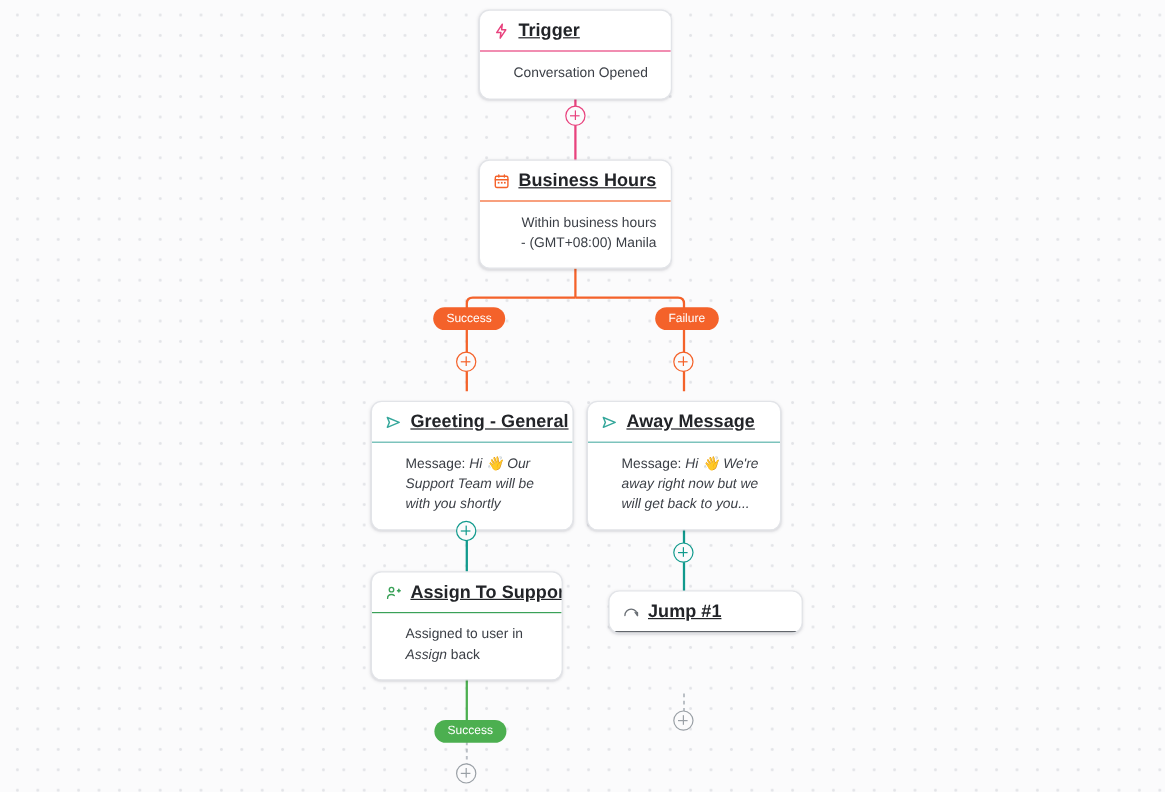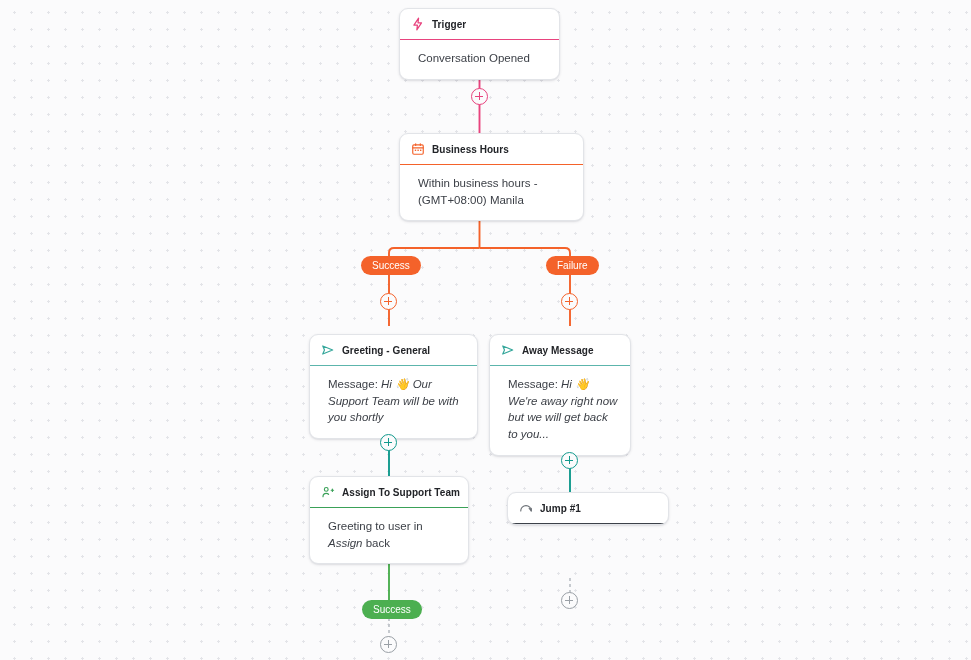--- a/index.html
+++ b/index.html
@@ -27,25 +27,25 @@
     border-radius: 9px;
     box-shadow: 0 1px 3px rgba(16,24,40,.10), 0 1px 1px rgba(16,24,40,.04);
     overflow: hidden;
   }
   .node-head {
     display: flex; align-items: center; gap: 7px;
     padding: 8px 11px 8px 11px;
     border-bottom: 1.6px solid #d8dadf;
   }
   .node-title {
-    font-size: 10px; font-weight: bold; color: #222428;
-    letter-spacing: .05px; white-space: nowrap;
+    font-size: 15px; font-weight: bold; color: #222428;
+    letter-spacing: .05px; white-space: nowrap; text-decoration: underline;
   }
   .node-body {
-    padding: 10px 12px 12px 18px;
+    padding: 10px 12px 12px 28px;
     font-size: 11.5px; color: #3b3f46; line-height: 1.45;
   }
   .node-body em { font-style: italic; }
   .link-text { color: #3d8bfd; }
   .icon { width: 14px; height: 14px; display: block; flex: none; }
 
   
   .accent-pink   .node-head { border-bottom-color: #e8437e; }
   .accent-orange .node-head { border-bottom-color: #f4622a; }
   .accent-teal   .node-head { border-bottom-color: #5cb5ac; }
@@ -111,21 +111,21 @@
       <svg class="icon" viewBox="0 0 24 24" fill="none" stroke="#e8437e" stroke-width="2.1" stroke-linecap="round" stroke-linejoin="round">
         <polyline points="13 2 5 14 11 14 10 22 18 10 12 10 13 2"></polyline>
       </svg>
       <span class="node-title">Trigger</span>
     </div>
     <div class="node-body">Conversation Opened</div>
   </div>
 
   <div class="plus plus-pink" style="left:471px; top:88px;"></div>
 
-  <div class="node accent-orange" style="left:399px; top:133px; width:185px;">
+  <div class="node accent-orange" style="left:399px; top:133px; width:161px;text-align:right;">
     <div class="node-head">
       <svg class="icon" viewBox="0 0 24 24" fill="none" stroke="#f4622a" stroke-width="2" stroke-linecap="round" stroke-linejoin="round">
         <rect x="3" y="5" width="18" height="16" rx="2"></rect>
         <line x1="3" y1="10" x2="21" y2="10"></line>
         <line x1="8" y1="3" x2="8" y2="6"></line>
         <line x1="16" y1="3" x2="16" y2="6"></line>
         <rect x="6.5" y="13" width="2.4" height="2.4" fill="#f4622a" stroke="none"></rect>
         <rect x="11" y="13" width="2.4" height="2.4" fill="#f4622a" stroke="none"></rect>
         <rect x="15.4" y="13" width="2.4" height="2.4" fill="#f4622a" stroke="none"></rect>
       </svg>
@@ -145,21 +145,21 @@
       <svg class="icon" viewBox="0 0 24 24" fill="none" stroke="#35a79b" stroke-width="2" stroke-linecap="round" stroke-linejoin="round">
         <path d="M3 5 L20 12 L3 19 L6 12 Z"></path>
       </svg>
       <span class="node-title">Greeting - General</span>
     </div>
     <div class="node-body">
       <span>Message: </span><em>Hi 👋 Our Support Team will be with you shortly</em>
     </div>
   </div>
 
-  <div class="node accent-teal" style="left:489px; top:334px; width:142px;">
+  <div class="node accent-teal" style="left:489px; top:334px; width:162px;">
     <div class="node-head">
       <svg class="icon" viewBox="0 0 24 24" fill="none" stroke="#35a79b" stroke-width="2" stroke-linecap="round" stroke-linejoin="round">
         <path d="M3 5 L20 12 L3 19 L6 12 Z"></path>
       </svg>
       <span class="node-title">Away Message</span>
     </div>
     <div class="node-body">
       <span>Message: </span><em>Hi 👋 We're away right now but we will get back to you...</em>
     </div>
   </div>
@@ -171,21 +171,21 @@
     <div class="node-head">
       <svg class="icon" viewBox="0 0 24 24" fill="none" stroke="#3aa158" stroke-width="2" stroke-linecap="round" stroke-linejoin="round">
         <circle cx="9" cy="7.5" r="3.2"></circle>
         <path d="M3.4 20 c0-3.4 2.5-5.6 5.6-5.6 c1.6 0 3 .6 4 1.5"></path>
         <line x1="17.5" y1="9" x2="21.5" y2="9"></line>
         <line x1="19.5" y1="7" x2="19.5" y2="11"></line>
       </svg>
       <span class="node-title">Assign To Support Team</span>
     </div>
     <div class="node-body">
-      <span>Greeting to user in </span><em>Assign</em><span> back</span>
+      <span>Assigned to user in </span><em>Assign</em><span> back</span>
     </div>
   </div>
 
   <div class="node accent-dark" style="left:507px; top:492px; width:162px;">
     <div class="node-head">
       <svg class="icon" viewBox="0 0 24 24" fill="none" stroke="#6b7076" stroke-width="1.9" stroke-linecap="round" stroke-linejoin="round">
         <path d="M3 17 A9 9 0 0 1 21 17"></path>
         <polyline points="17.5 12.5 21 17 21 12.6"></polyline>
       </svg>
       <span class="node-title">Jump #1</span>

